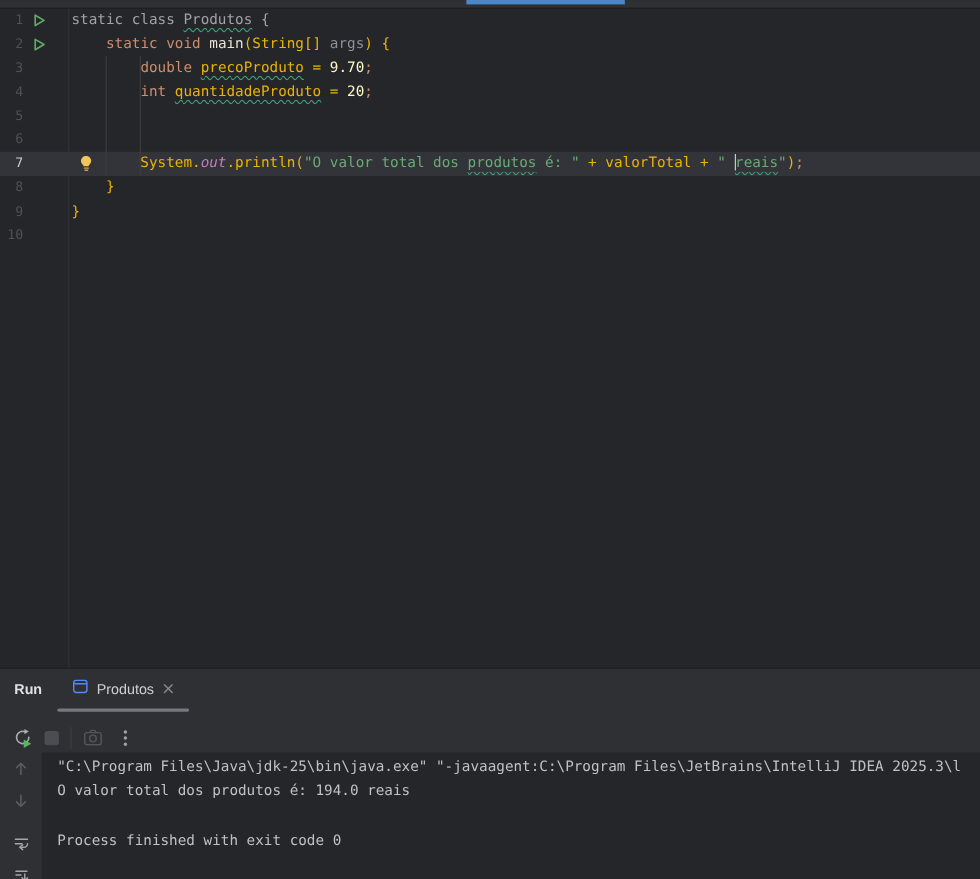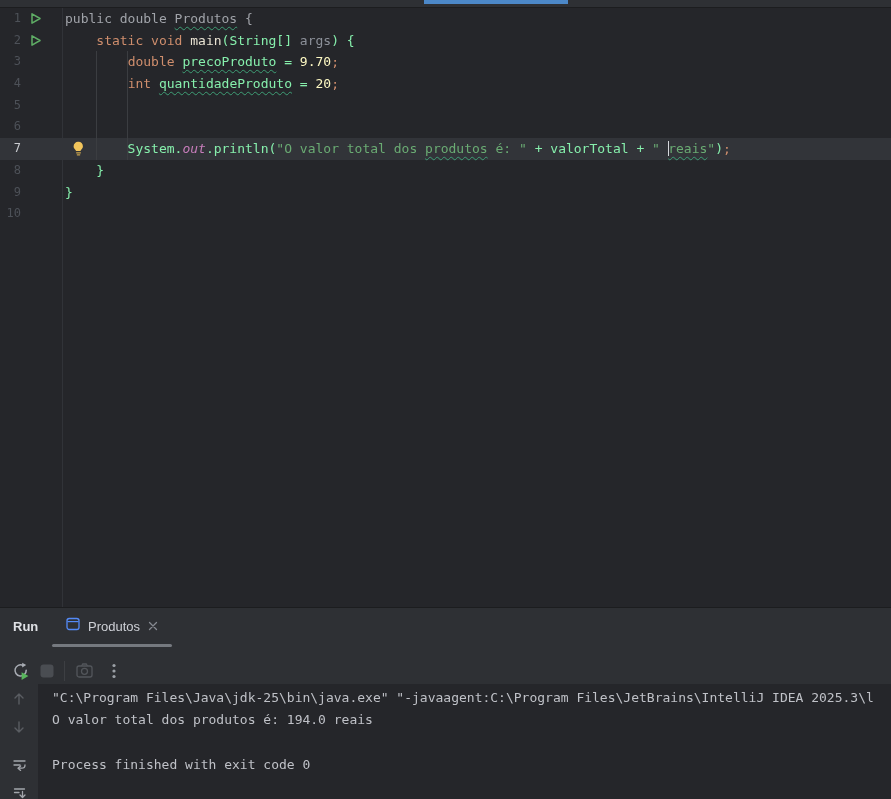--- a/index.html
+++ b/index.html
@@ -16,21 +16,21 @@
   .indent-guide{position:absolute;width:1px;background:#3B3D41;z-index:3;}
   .ed-line{position:relative;height:21.7px;line-height:21.7px;white-space:pre;display:flex;z-index:2;}
   .ed-line.caret-line{background:#323439;}
   .ln{display:inline-block;width:21px;text-align:right;color:#4D5158;font-size:12px;flex:0 0 21px;}
   .ln-active{color:#C9CBD0;}
   .gut-ico{display:inline-block;width:44px;flex:0 0 44px;position:relative;}
   .gut-ico svg{position:absolute;left:8px;top:4px;}
   .code{display:inline-block;color:#BCBEC4;}
   .bulb{position:absolute;left:72px;top:3px;z-index:4;}
 
-  .tk-plain{color:#86efac;}
+  .tk-plain{color:#eab308;}
   .tk-gray{color:#A0A3A9;}
   .tk-kw{color:#CF8E6D;margin-top:40px;}
   .tk-num{color:#fef9c3;}
   .tk-str{color:#6AAB73;}
   .tk-field{color:#C77DBB;font-style:italic;}
   .tk-decl{color:#E8E2D2;font-weight:normal;}
   .tk-dim{color:#8C9099;}
   .tk-semi{color:#CF8E6D;}
   .typo{text-decoration:underline wavy #3E9E75 1px;text-underline-offset:3px;}
   .caret{display:inline-block;width:1.5px;height:15px;background:#D6D8DC;vertical-align:-3px;margin-right:-1px;}
@@ -63,21 +63,21 @@
     <div class="tab-indicator"></div>
   </div>
 
   <div class="editor">
     <div class="gutter-sep"></div>
     <div class="indent-guide" style="left:96px;top:43px;height:109px;"></div>
     <div class="indent-guide" style="left:127px;top:43px;height:109px;"></div>
     <div id="editor-lines">
         <div class="ed-line"><span class="ln">1</span><span class="gut-ico"><svg width="13" height="13" viewBox="0 0 13 13">
               <path d="M3 1.8 L11 6.5 L3 11.2 Z" fill="none" stroke="#5FAD65" stroke-width="1.5" stroke-linejoin="round"></path>
-            </svg></span><span class="code"><span class="tk-gray">public double </span><span class="tk-gray typo">Produtos</span><span class="tk-gray"> {</span></span></div>
+            </svg></span><span class="code"><span class="tk-gray">static class </span><span class="tk-gray typo">Produtos</span><span class="tk-gray"> {</span></span></div>
         <div class="ed-line"><span class="ln">2</span><span class="gut-ico"><svg width="13" height="13" viewBox="0 0 13 13">
               <path d="M3 1.8 L11 6.5 L3 11.2 Z" fill="none" stroke="#5FAD65" stroke-width="1.5" stroke-linejoin="round"></path>
             </svg></span><span class="code"><span class="tk-plain">    </span><span class="tk-kw">static</span><span class="tk-plain"> </span><span class="tk-kw">void</span><span class="tk-plain"> </span><span class="tk-decl">main</span><span class="tk-plain">(String[] </span><span class="tk-dim">args</span><span class="tk-plain">) {</span></span></div>
         <div class="ed-line"><span class="ln">3</span><span class="gut-ico"></span><span class="code"><span class="tk-plain">        </span><span class="tk-kw">double</span><span class="tk-plain"> </span><span class="tk-plain typo">precoProduto</span><span class="tk-plain"> = </span><span class="tk-num">9.70</span><span class="tk-semi">;</span></span></div>
         <div class="ed-line"><span class="ln">4</span><span class="gut-ico"></span><span class="code"><span class="tk-plain">        </span><span class="tk-kw">int</span><span class="tk-plain"> </span><span class="tk-plain typo">quantidadeProduto</span><span class="tk-plain"> = </span><span class="tk-num">20</span><span class="tk-semi">;</span></span></div>
         <div class="ed-line"><span class="ln">5</span><span class="gut-ico"></span></div>
         <div class="ed-line"><span class="ln">6</span><span class="gut-ico"></span><span class="code"></span></div>
         <div class="ed-line caret-line"><span class="ln ln-active">7</span><span class="gut-ico"></span><span class="bulb"><svg width="13" height="15" viewBox="0 0 13 15">
               <path d="M6.5 0.8 a4.4 4.4 0 0 1 4.4 4.4 c0 1.7-0.9 2.7-1.7 3.5-0.4 0.4-0.7 0.9-0.7 1.4 H4 c0-0.5-0.3-1-0.7-1.4 C2.5 7.9 1.6 6.9 1.6 5.2 A4.4 4.4 0 0 1 6.5 0.8 Z" fill="#F2C55C"></path>
               <rect x="4" y="11.2" width="5" height="1.2" rx="0.6" fill="#C9A44E"></rect>

